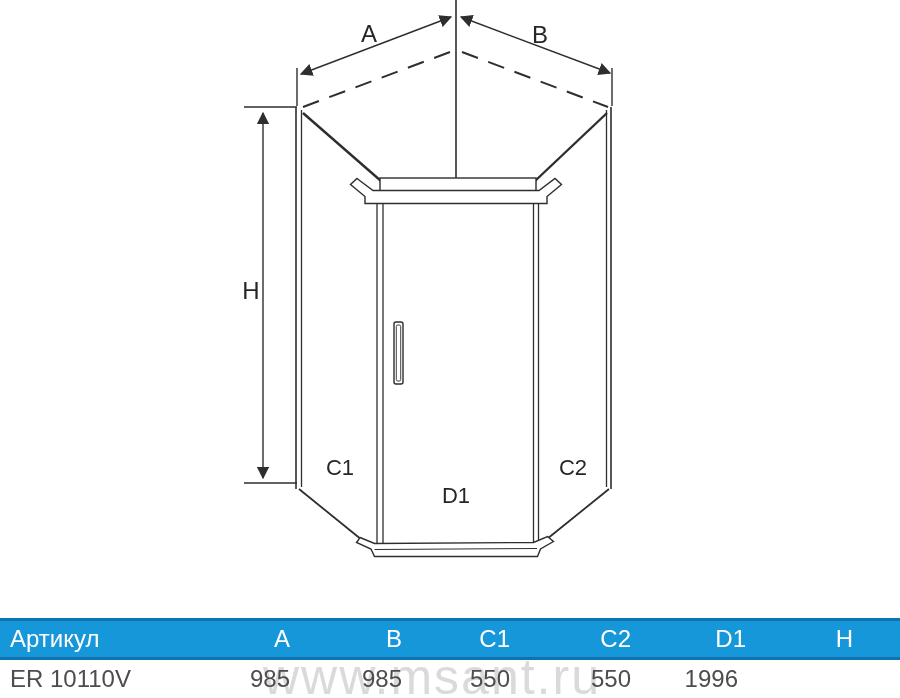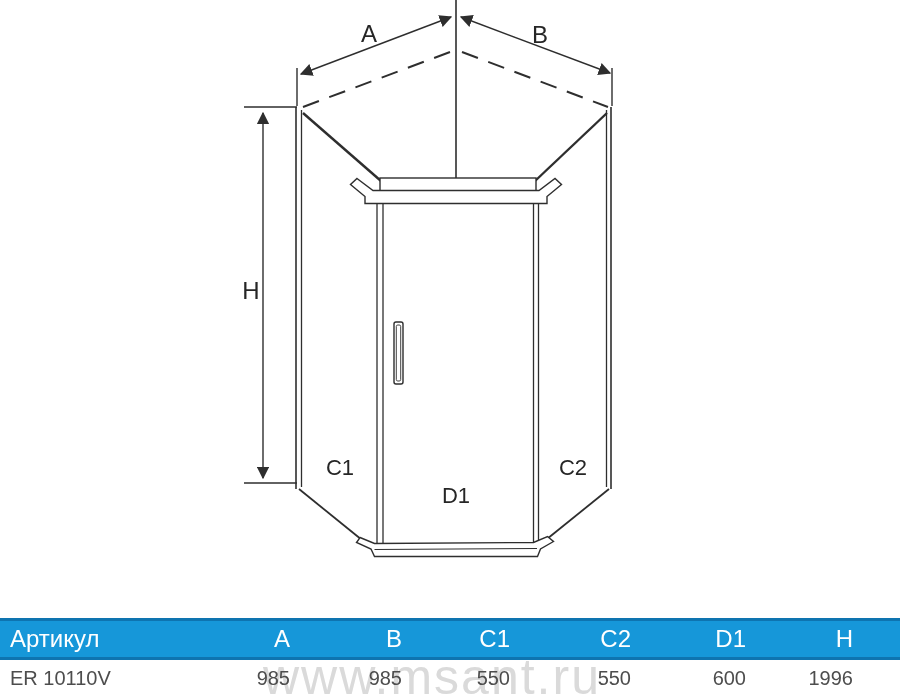--- a/index.html
+++ b/index.html
@@ -55,21 +55,21 @@
     background: #1697d9;
     border-top: 3px solid #0e74b0;
     border-bottom: 3px solid #0e74b0;
     color: #ffffff;
     font-size: 24px;
   }
   .t-row {
     height: 37px;
     background: transparent;
     color: #4d4d4d;
-    font-size: 20px;
+    font-size: 24px;
   }
   .cell { box-sizing: border-box; }
   .c0 { width: 190px; text-align: left; }
   .c1 { width:  90px; text-align: right; }
   .c2 { width: 112px; text-align: right; }
   .c3 { width: 108px; text-align: right; }
   .c4 { width: 121px; text-align: right; }
   .c5 { width: 115px; text-align: right; }
   .c6 { width: 107px; text-align: right; }
 </style>
@@ -172,18 +172,17 @@
       <div class="cell c4">C2</div>
       <div class="cell c5">D1</div>
       <div class="cell c6">H</div>
     </div>
     <div class="t-row">
       <div class="cell c0">ER 10110V</div>
       <div class="cell c1">985</div>
       <div class="cell c2">985</div>
       <div class="cell c3">550</div>
       <div class="cell c4">550</div>
-      <div class="cell c5">600</div>
       <div class="cell c6">1996</div>
     </div>
   </div>
 
 </div>
 
 </body></html>

